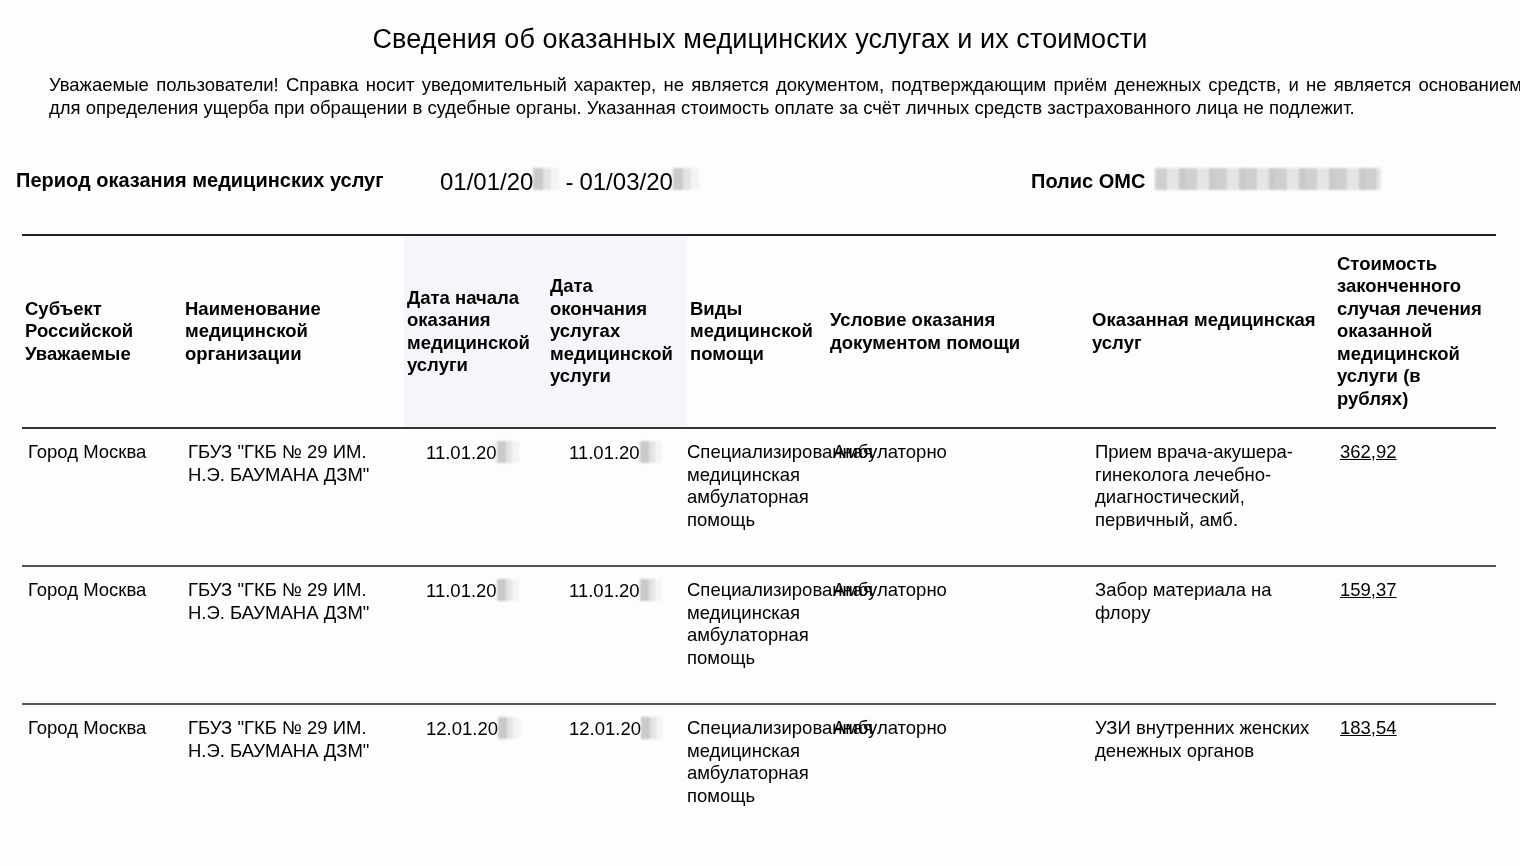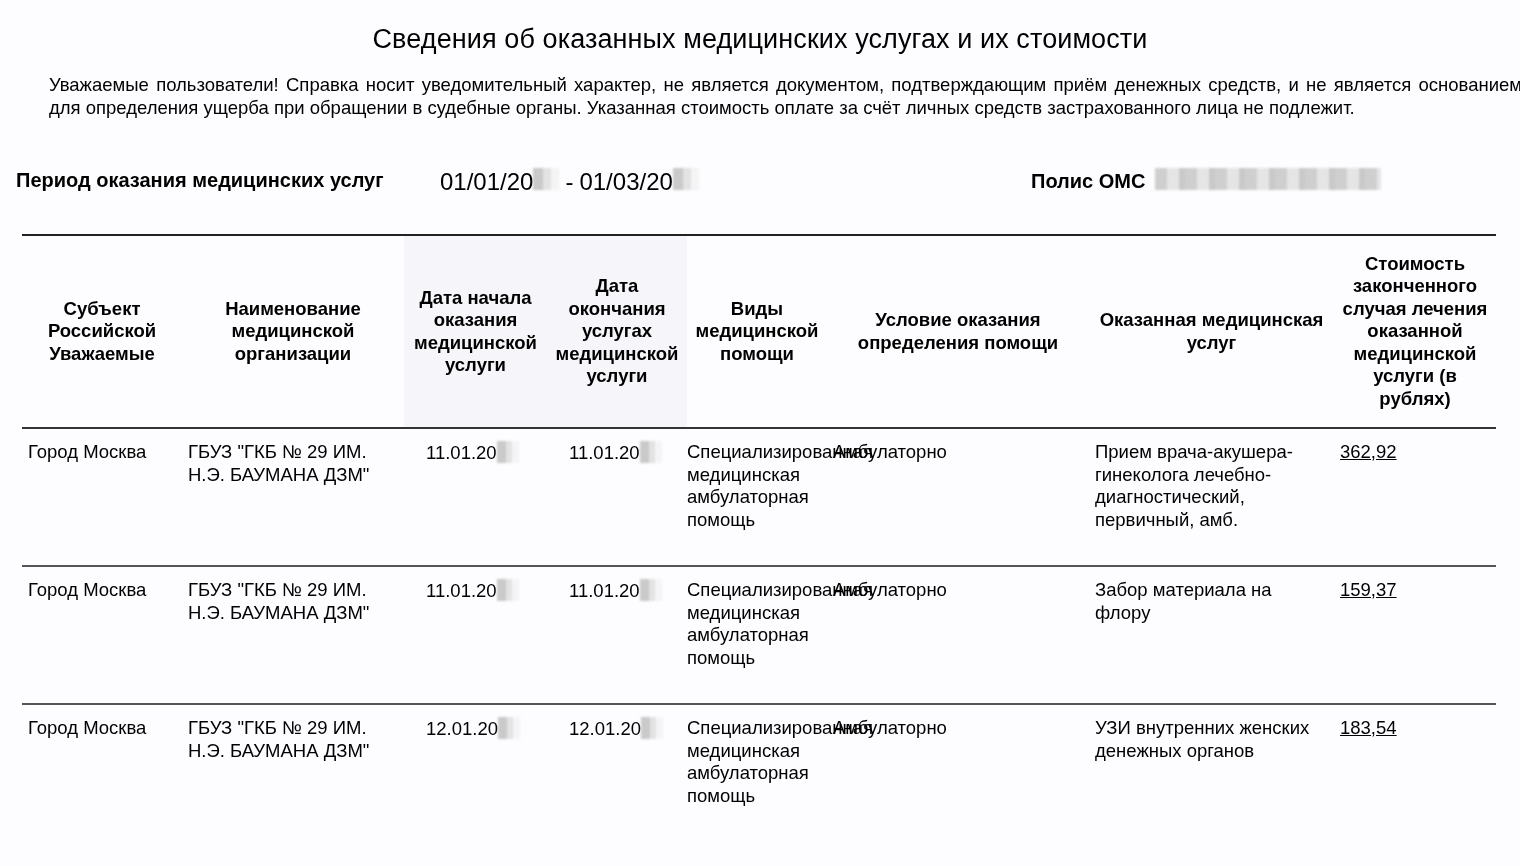--- a/index.html
+++ b/index.html
@@ -86,21 +86,21 @@
       left: 22px;
       top: 234px;
       width: 1474px;
       border-collapse: collapse;
       table-layout: fixed;
     }
     table.services th {
       font-size: 18.5px;
       font-weight: bold;
       line-height: 22.5px;
-      text-align: center;
+      text-align: left;
       vertical-align: middle;
       padding: 0 3px;
       height: 191px;
       border-top: 2px solid #222;
       border-bottom: 2px solid #333;
     }
     table.services th.shaded {
       background: #f6f6fa;
     }
     table.services td {
@@ -154,21 +154,21 @@
     <col style="width:245px">
     <col style="width:162px">
   </colgroup>
   <thead>
     <tr>
       <th>Субъект Российской Уважаемые</th>
       <th>Наименование медицинской организации</th>
       <th class="shaded">Дата начала оказания медицинской услуги</th>
       <th class="shaded">Дата окончания услугах медицинской услуги</th>
       <th>Виды медицинской помощи</th>
-      <th>Условие оказания определения помощи</th>
+      <th>Условие оказания документом помощи</th>
       <th>Оказанная медицинская услуг</th>
       <th>Стоимость законченного случая лечения оказанной медицинской услуги (в рублях)</th>
     </tr>
   </thead>
   <tbody>
     <tr>
       <td>Город Москва</td>
       <td>ГБУЗ "ГКБ № 29 ИМ. Н.Э. БАУМАНА ДЗМ"</td>
       <td class="date"><span>11.01.20</span><span class="blur"></span></td>
       <td class="date2"><span>11.01.20</span><span class="blur"></span></td>

